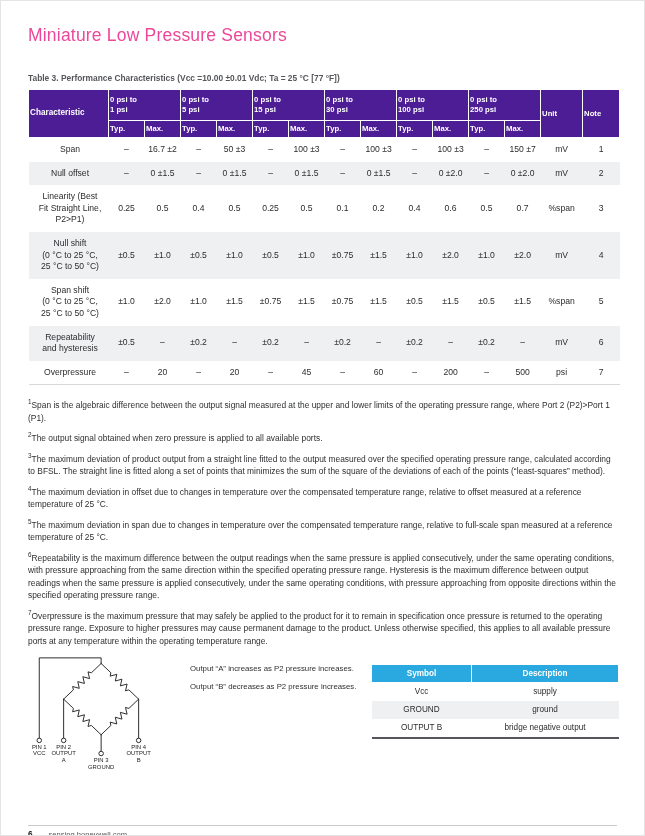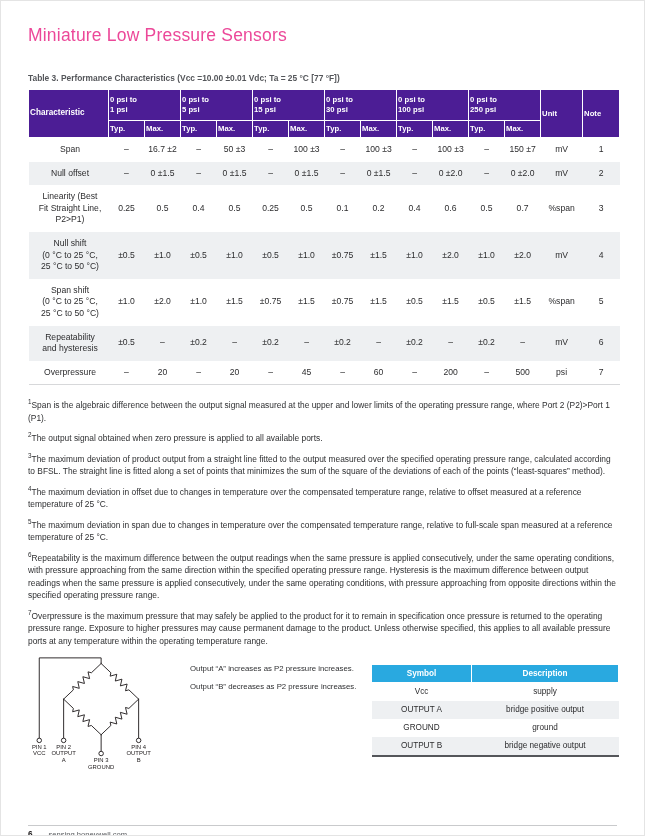--- a/index.html
+++ b/index.html
@@ -288,24 +288,20 @@
           <th>Symbol</th>
           <th>Description</th>
         </tr>
       </thead>
       <tbody id="sym-body">
           <tr>
             <td>Vcc</td>
             <td>supply</td>
           </tr>
           <tr>
-            <td>OUTPUT A</td>
-            <td>bridge positive output</td>
-          </tr>
-          <tr>
             <td>GROUND</td>
             <td>ground</td>
           </tr>
           <tr>
             <td>OUTPUT B</td>
             <td>bridge negative output</td>
           </tr>
         </tbody>
     </table>
 

